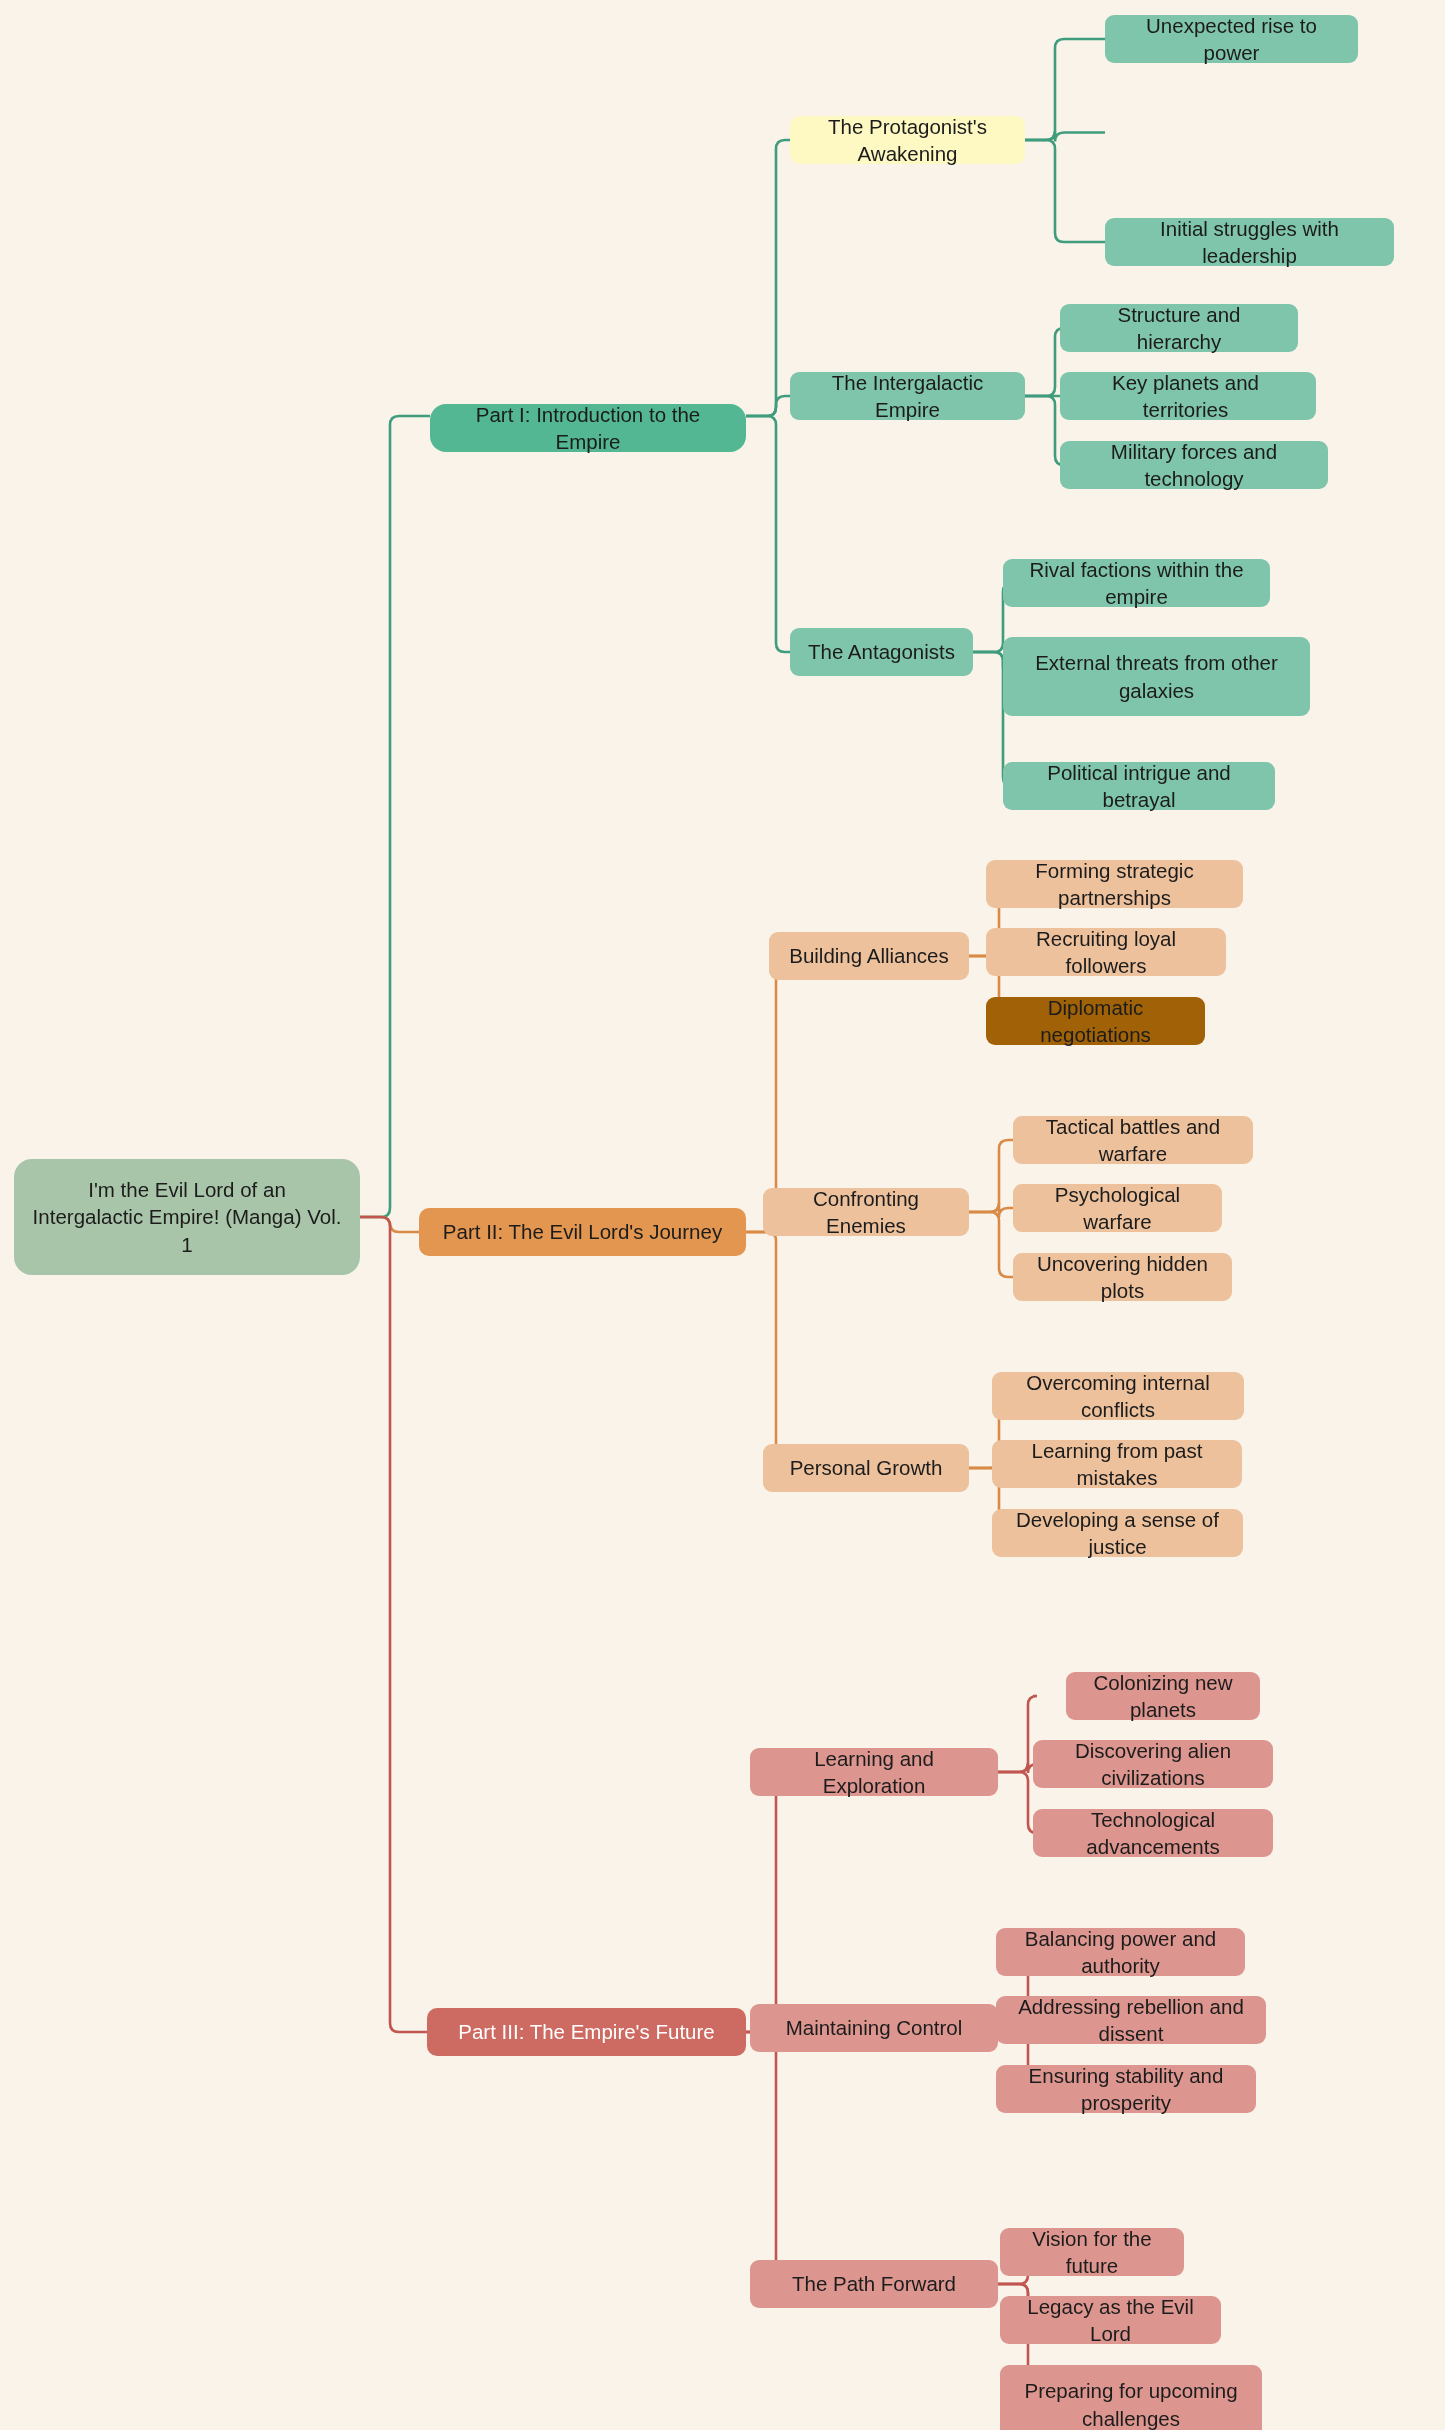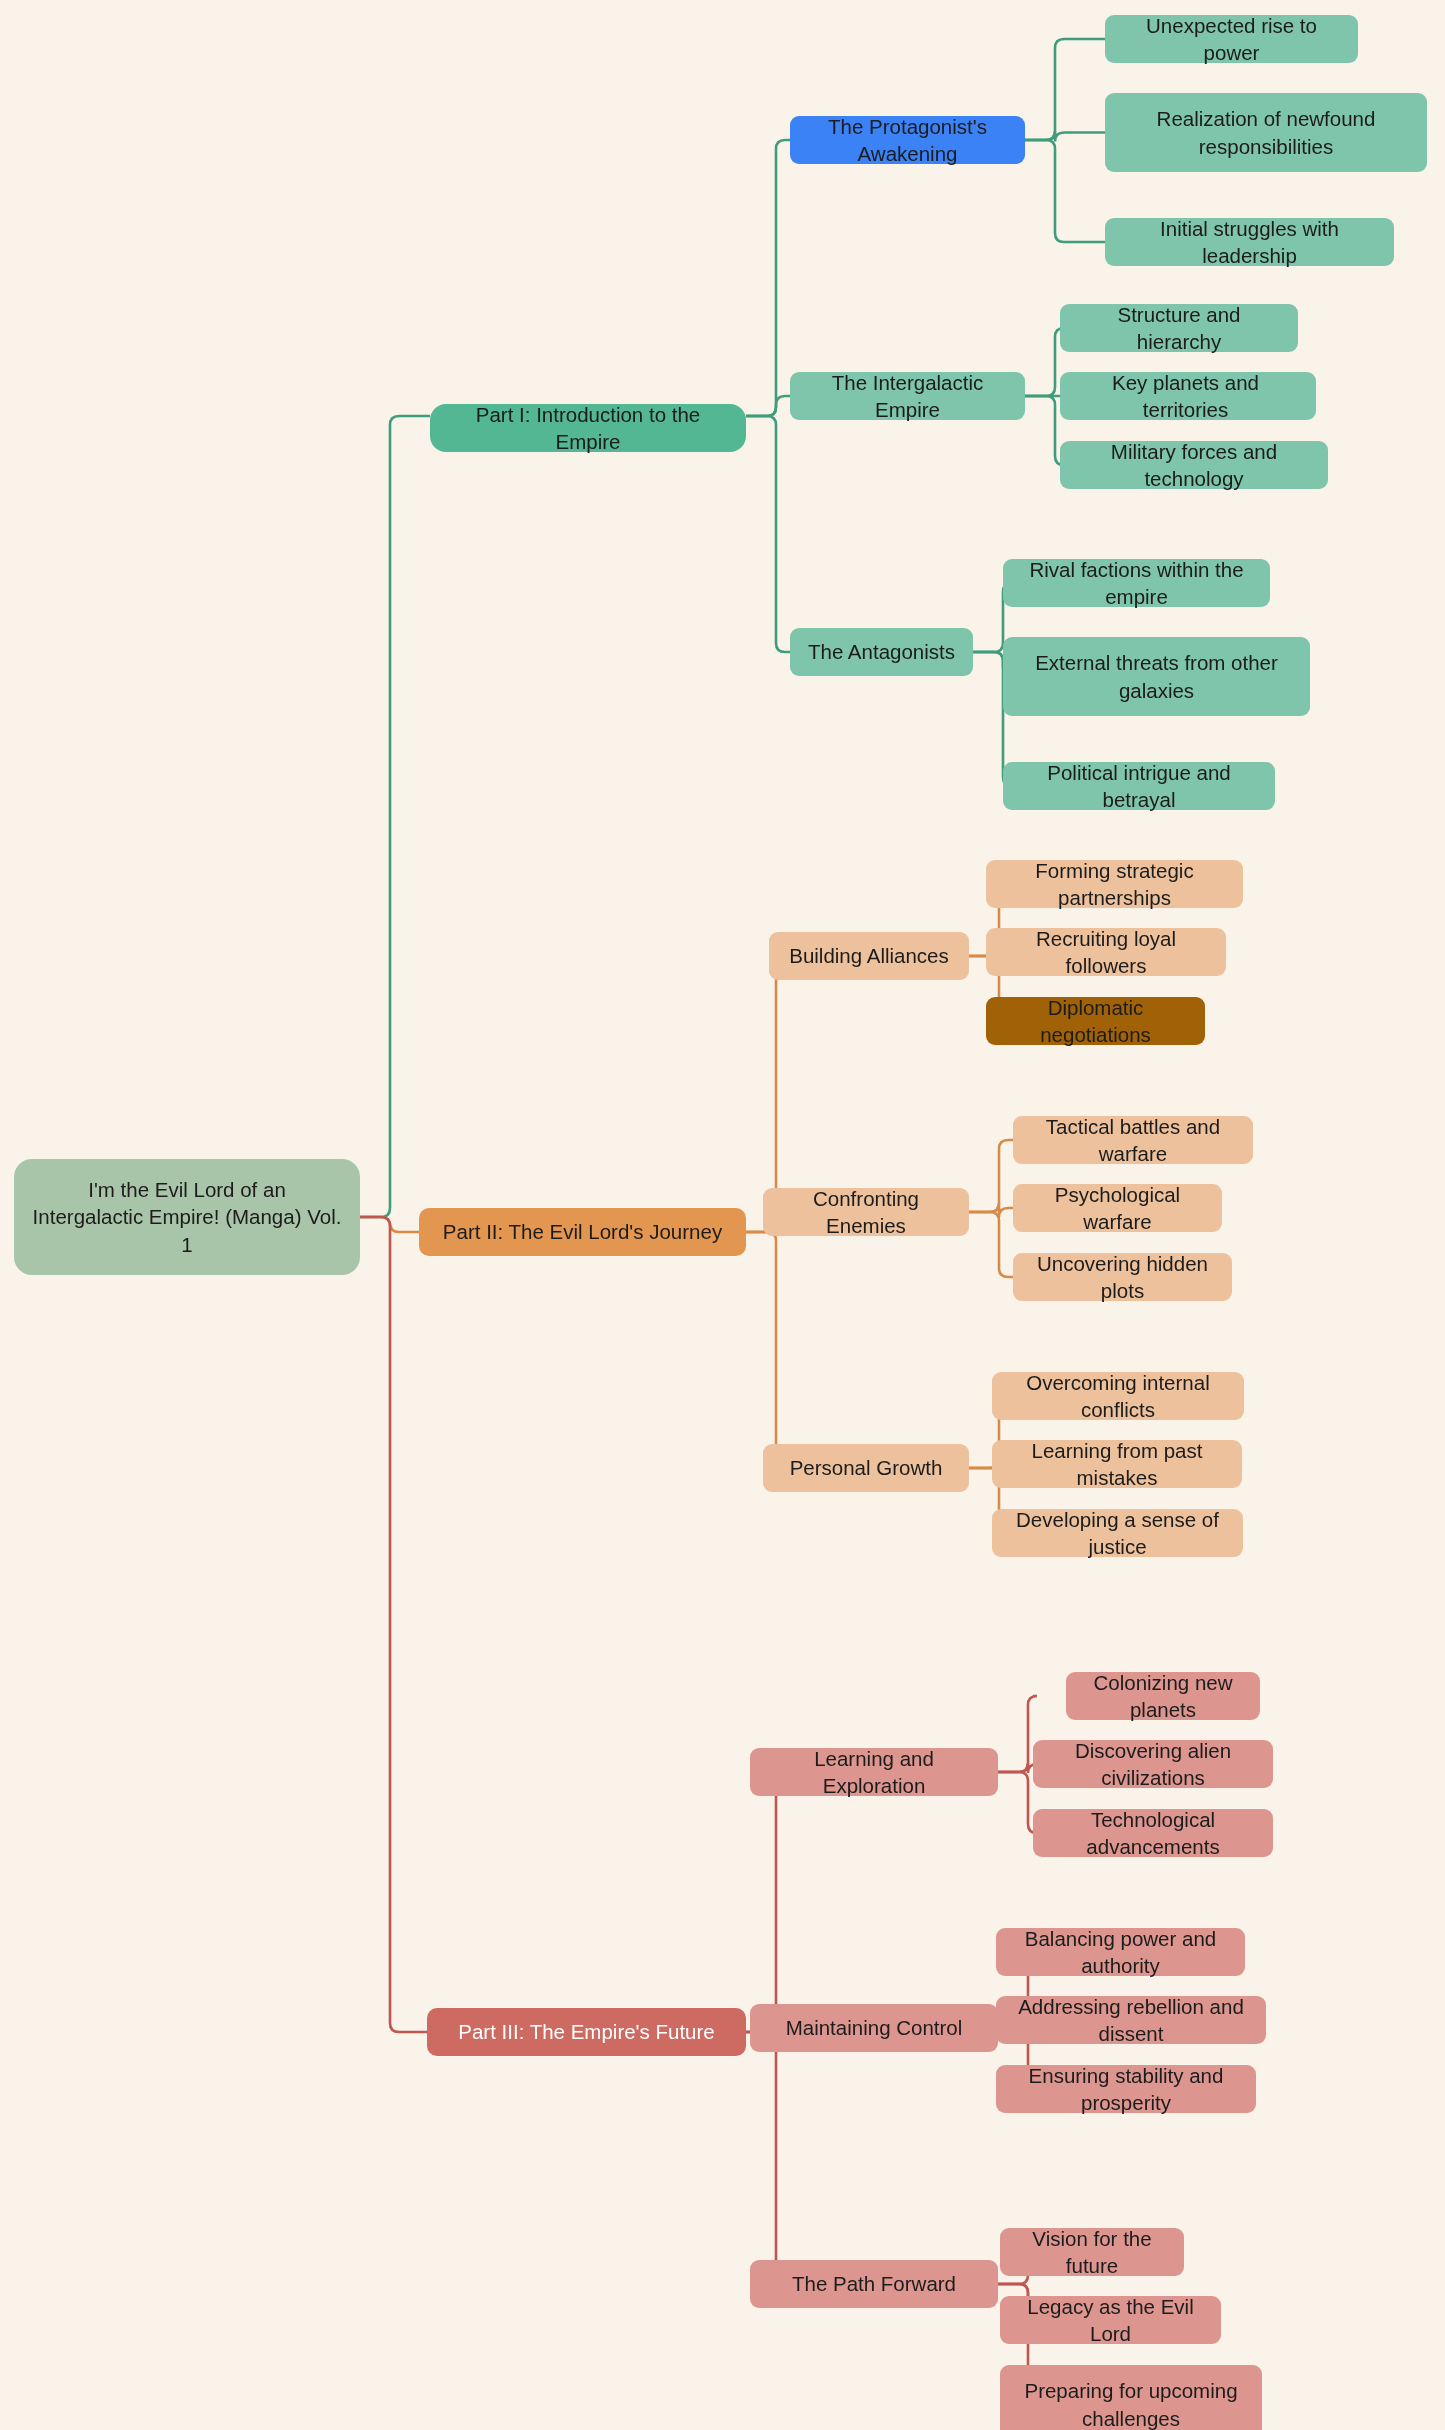--- a/index.html
+++ b/index.html
@@ -86,24 +86,22 @@
       <path d="M 998 2028 L 1019 2028 Q 1028 2028 1028 2037 L 1028 2080 Q 1028 2089 1037 2089 L 996 2089" fill="none" stroke="#c0564f" stroke-width="2.6"></path>
       <path d="M 746 2032 L 767 2032 Q 776 2032 776 2041 L 776 2275 Q 776 2284 785 2284 L 750 2284" fill="none" stroke="#c0564f" stroke-width="2.6"></path>
       <path d="M 998 2284 L 1019 2284 Q 1028 2284 1028 2275 L 1028 2261 Q 1028 2252 1037 2252 L 1000 2252" fill="none" stroke="#c0564f" stroke-width="2.6"></path>
       <path d="M 998 2284 L 1019 2284 Q 1028 2284 1028 2293 L 1028 2311 Q 1028 2320 1037 2320 L 1000 2320" fill="none" stroke="#c0564f" stroke-width="2.6"></path>
       <path d="M 998 2284 L 1019 2284 Q 1028 2284 1028 2293 L 1028 2395.5 Q 1028 2404.5 1037 2404.5 L 1000 2404.5" fill="none" stroke="#c0564f" stroke-width="2.6"></path>
     </svg>
 <div class="node root" style="left: 14px; top: 1159px; width: 346px; height: 116px; background: rgb(169, 197, 169); color: rgb(28, 28, 28);">I'm the Evil Lord of an
 Intergalactic Empire! (Manga) Vol.
 1</div>
     <div class="node branch" style="left: 430px; top: 404px; width: 316px; height: 48px; background: rgb(82, 183, 146); color: rgb(28, 28, 28); border-radius: 16px;">Part I: Introduction to the Empire</div>
-    <div class="node sub" style="left: 790px; top: 116px; width: 235px; height: 48px; background: #3b82f6; text-align: center;">The Protagonist's Awakening</div>
+    <div class="node sub" style="left: 790px; top: 116px; width: 235px; height: 48px; background: #fef9c3; text-align: center;">The Protagonist's Awakening</div>
     <div class="node leaf" style="left: 1105px; top: 15px; width: 253px; height: 48px; background: rgb(127, 197, 171);">Unexpected rise to power</div>
-    <div class="node leaf" style="left: 1105px; top: 93px; width: 322px; height: 79px; background: rgb(127, 197, 171);">Realization of newfound
-responsibilities</div>
     <div class="node leaf" style="left: 1105px; top: 218px; width: 289px; height: 48px; background: rgb(127, 197, 171);">Initial struggles with leadership</div>
     <div class="node sub" style="left: 790px; top: 372px; width: 235px; height: 48px; background: rgb(127, 197, 171);">The Intergalactic Empire</div>
     <div class="node leaf" style="left: 1060px; top: 304px; width: 238px; height: 48px; background: rgb(127, 197, 171);">Structure and hierarchy</div>
     <div class="node leaf" style="left: 1060px; top: 372px; width: 256px; height: 48px; background: rgb(127, 197, 171); padding-left: 8px;">Key planets and territories</div>
     <div class="node leaf" style="left: 1060px; top: 441px; width: 268px; height: 48px; background: rgb(127, 197, 171);">Military forces and technology</div>
     <div class="node sub" style="left: 790px; top: 628px; width: 183px; height: 48px; background: rgb(127, 197, 171);">The Antagonists</div>
     <div class="node leaf" style="left: 1003px; top: 559px; width: 267px; height: 48px; background: rgb(127, 197, 171);">Rival factions within the empire</div>
     <div class="node leaf" style="left: 1003px; top: 637px; width: 307px; height: 79px; background: rgb(127, 197, 171);">External threats from other
 galaxies</div>
     <div class="node leaf" style="left: 1003px; top: 762px; width: 272px; height: 48px; background: rgb(127, 197, 171);">Political intrigue and betrayal</div>

